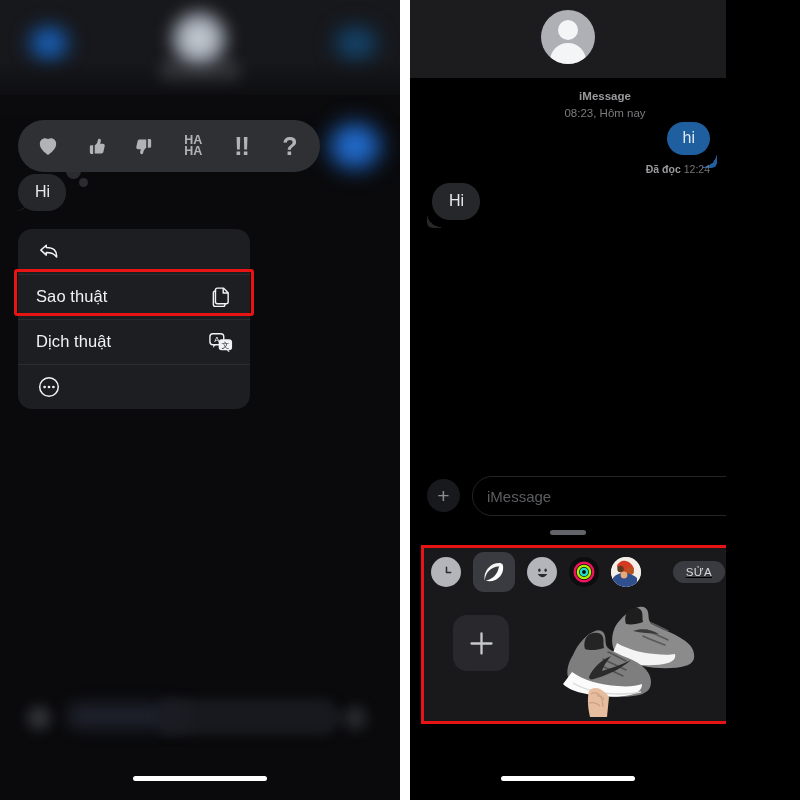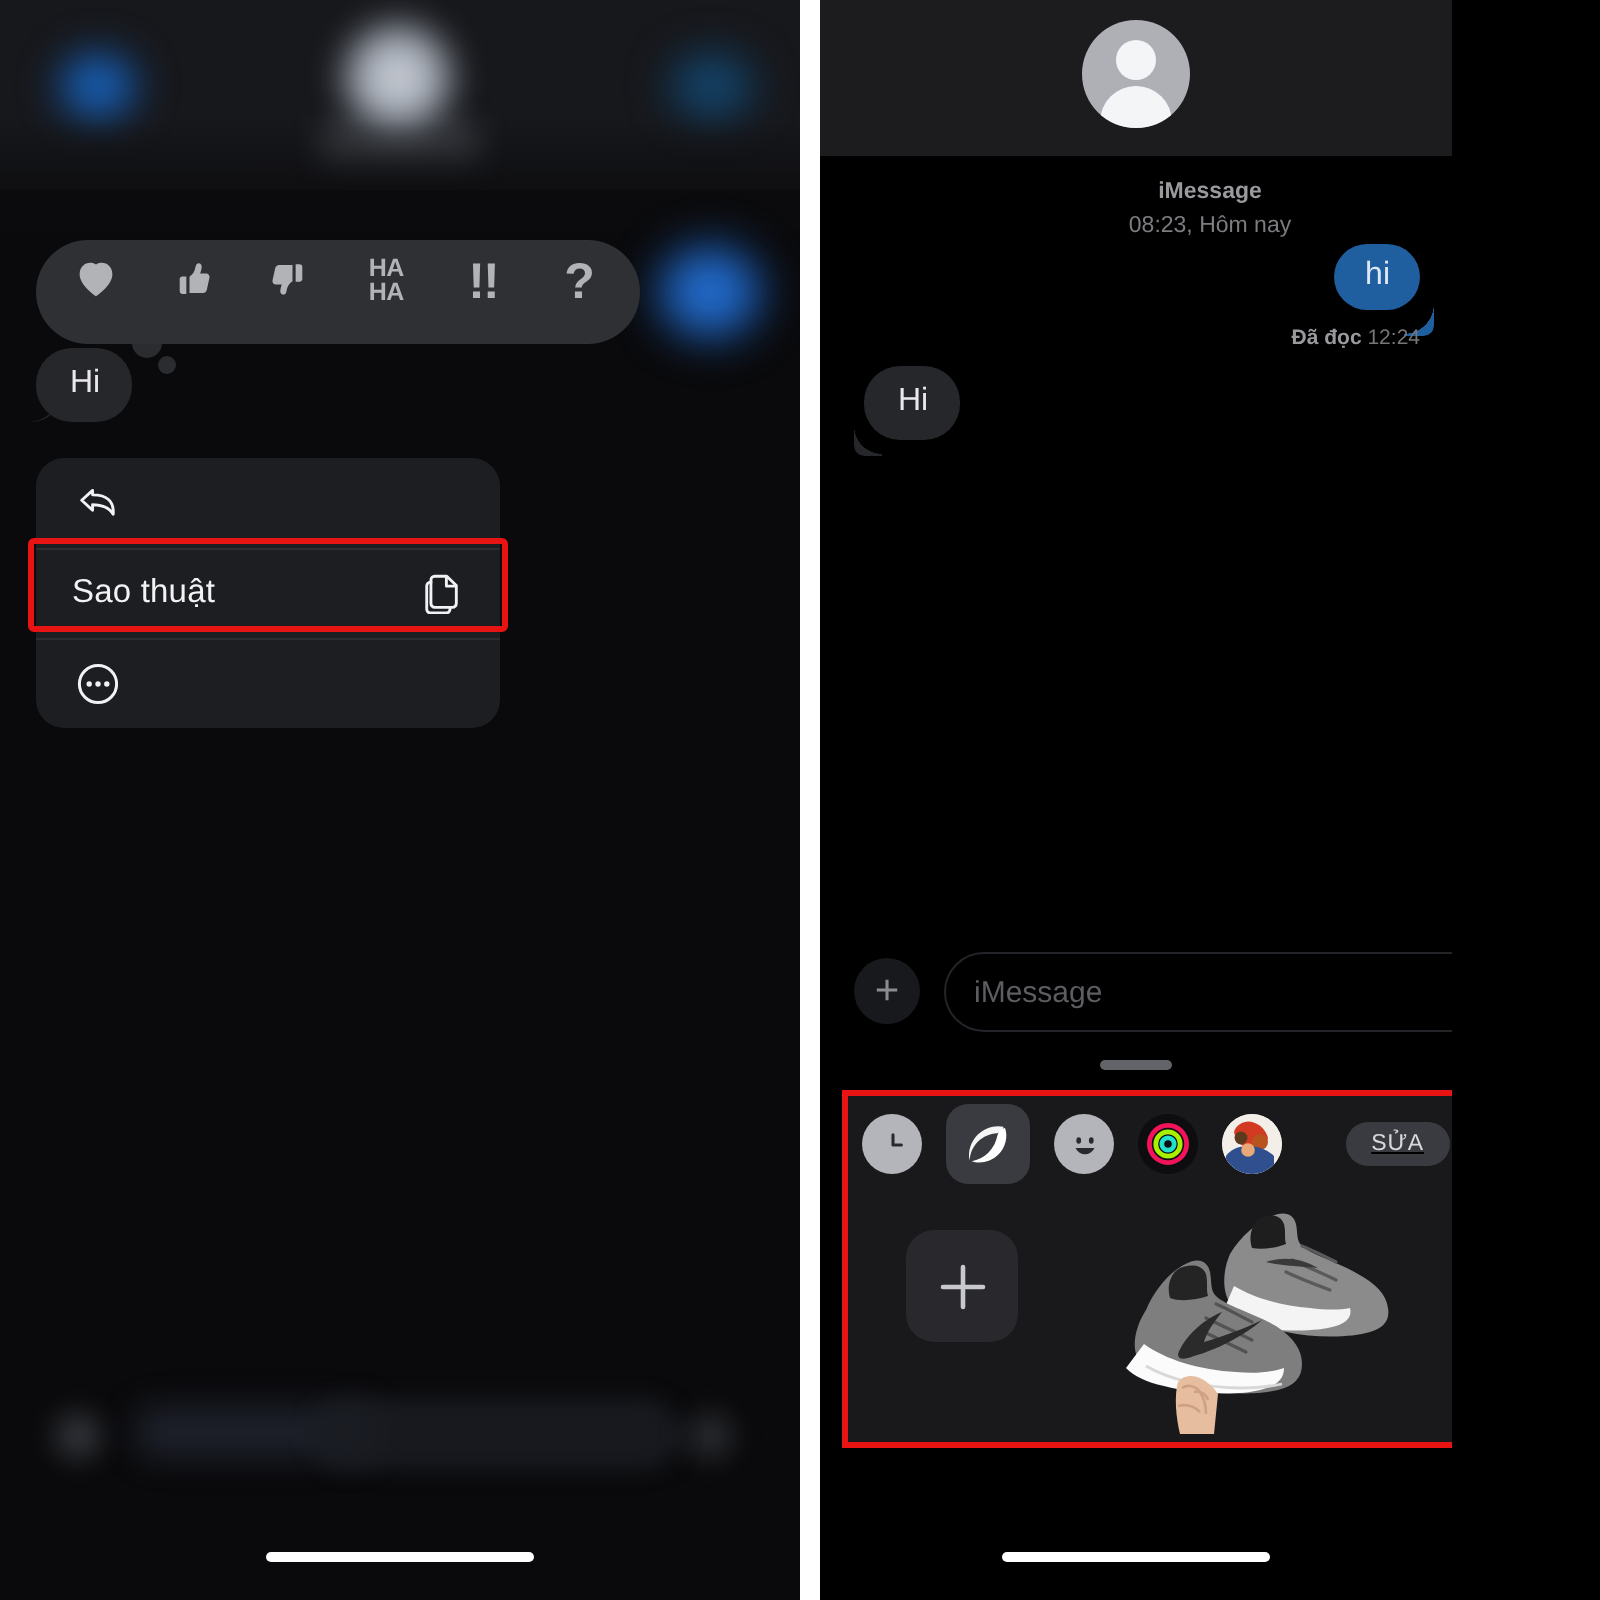--- a/index.html
+++ b/index.html
@@ -58,21 +58,21 @@
   }
 
   
   .reaction-bar {
     position:absolute; left:18px; top:120px;
     width:302px; height:52px; border-radius:26px;
     background:#2f3034;
     display:flex; align-items:center; justify-content:space-around;
     padding:0 6px; z-index:10;
   }
-  .rx { width:34px; height:34px; display:flex; 
+  .rx { width:34px; height:34px; display:flex; align-items:center;
         justify-content:center; color:#b2b3b6; }
   .rx svg { display:block; }
   .rx-haha { font-size:12.5px; font-weight:bold; line-height:0.92;
              text-align:center; color:#b2b3b6; letter-spacing:-0.2px;}
   .rx-excl { font-size:25px; font-weight:bold; color:#b2b3b6; line-height:1;
              letter-spacing:-1px; }
   .rx-q { font-size:25px; font-weight:bold; color:#b2b3b6; line-height:1; }
 
   
   .tail-dot-1 { position:absolute; left:66px; top:164px; width:15px; height:15px;
@@ -326,20 +326,33 @@
         <span class="ctx-label">Sao thuật</span>
         <span class="ctx-icon">
           <svg width="20" height="21" viewBox="0 0 20 22">
             <path fill="none" stroke="currentColor" stroke-width="1.5" stroke-linejoin="round" d="M6.2 2.2h6.3l5 4.9v9.4a2 2 0 0 1-2 2H6.2a2 2 0 0 1-2-2V4.2a2 2 0 0 1 2-2z"></path>
             <path fill="none" stroke="currentColor" stroke-width="1.5" stroke-linejoin="round" d="M12.3 2.4v5h5"></path>
             <path fill="none" stroke="currentColor" stroke-width="1.5" stroke-linejoin="round" d="M14.2 18.5v1a2 2 0 0 1-2 2H4a2 2 0 0 1-2-2V7.3a2 2 0 0 1 2-2h.9"></path>
           </svg>
         </span>
       </div>
 
+      <div class="ctx-item">
+        <span class="ctx-label">Dịch thuật</span>
+        <span class="ctx-icon">
+          <svg width="24" height="20" viewBox="0 0 26 21">
+            <rect x="1" y="1.5" width="15" height="12" rx="3.2" fill="none" stroke="currentColor" stroke-width="1.5"></rect>
+            <text x="8.4" y="11" font-size="8.5" fill="currentColor" text-anchor="middle" font-family="Liberation Sans, sans-serif">A</text>
+            <path d="M5 13.5 4.2 17 7.5 13.5z" fill="currentColor"></path>
+            <rect x="10.5" y="7.5" width="14.5" height="12" rx="3.2" fill="currentColor"></rect>
+            <text x="17.7" y="17" font-size="8.5" fill="#1d1e21" text-anchor="middle" font-family="Liberation Sans, sans-serif">文</text>
+            <path d="M21.5 19.5 22.4 22 19 19.5z" fill="currentColor"></path>
+          </svg>
+        </span>
+      </div>
 
       <div class="ctx-item">
         <span class="ctx-icon">
           <svg width="22" height="22" viewBox="0 0 22 22">
             <circle cx="11" cy="11" r="9.3" fill="none" stroke="currentColor" stroke-width="1.5"></circle>
             <circle cx="6.6" cy="11" r="1.35" fill="currentColor"></circle>
             <circle cx="11" cy="11" r="1.35" fill="currentColor"></circle>
             <circle cx="15.4" cy="11" r="1.35" fill="currentColor"></circle>
           </svg>
         </span>

